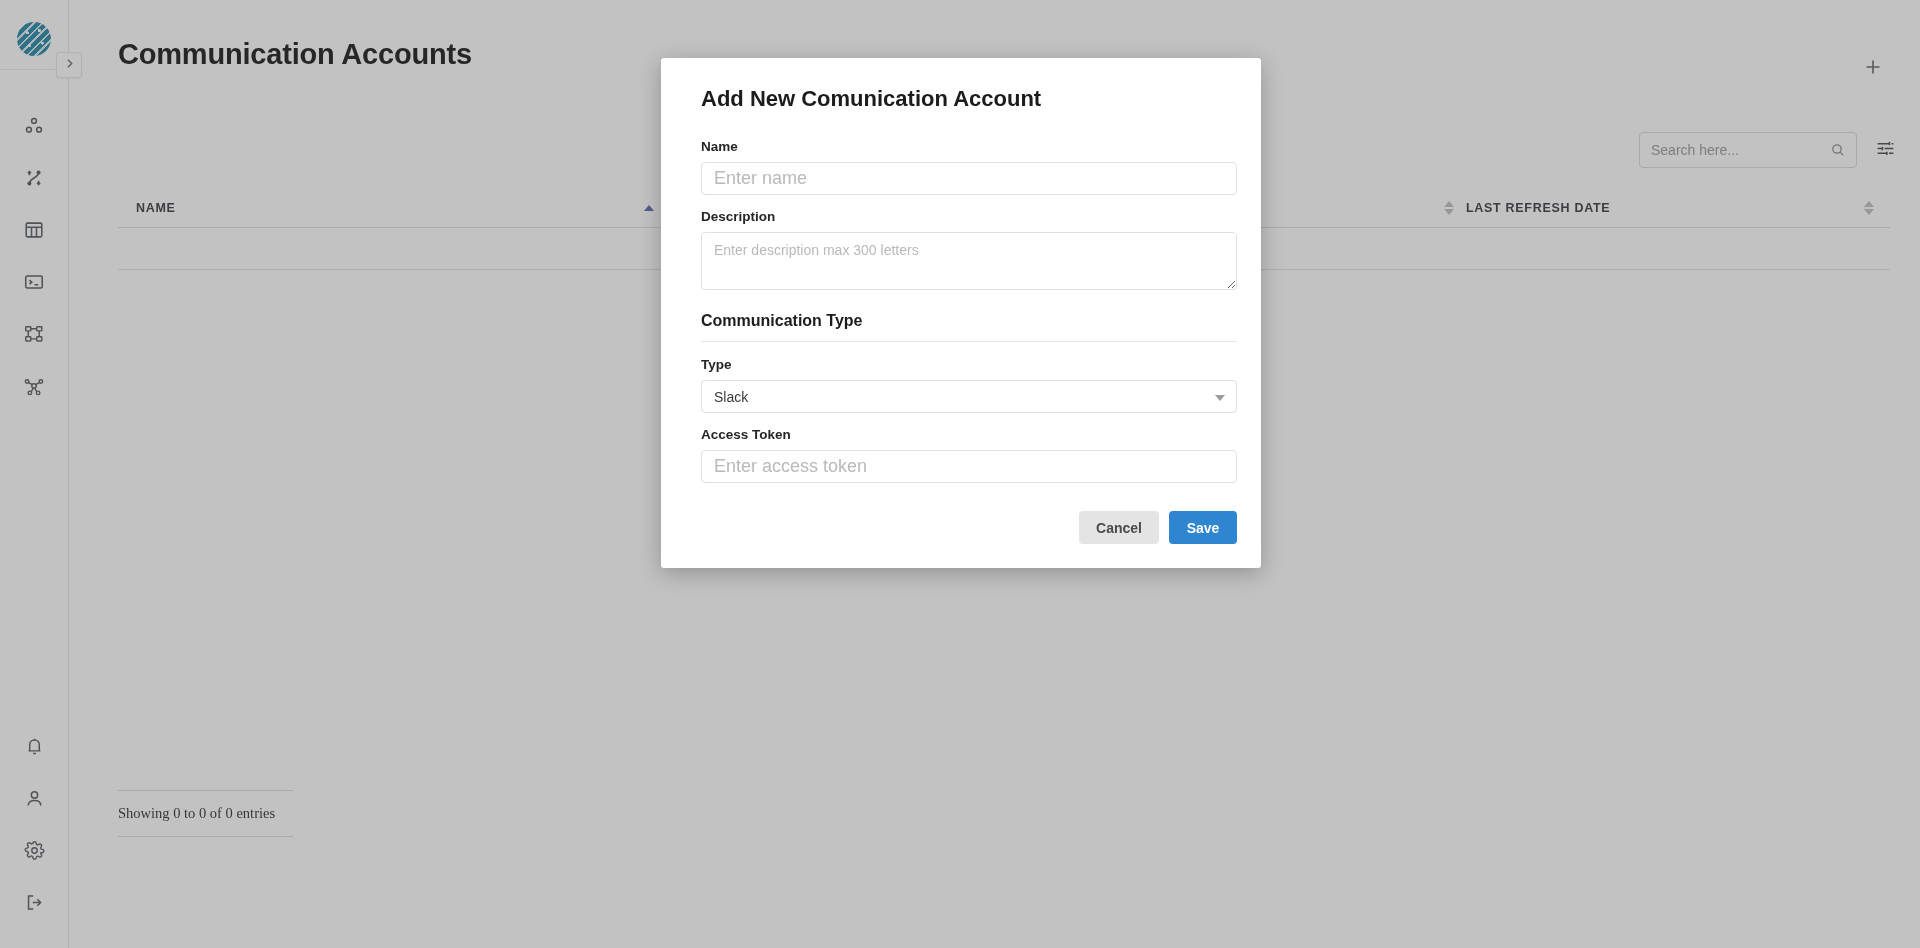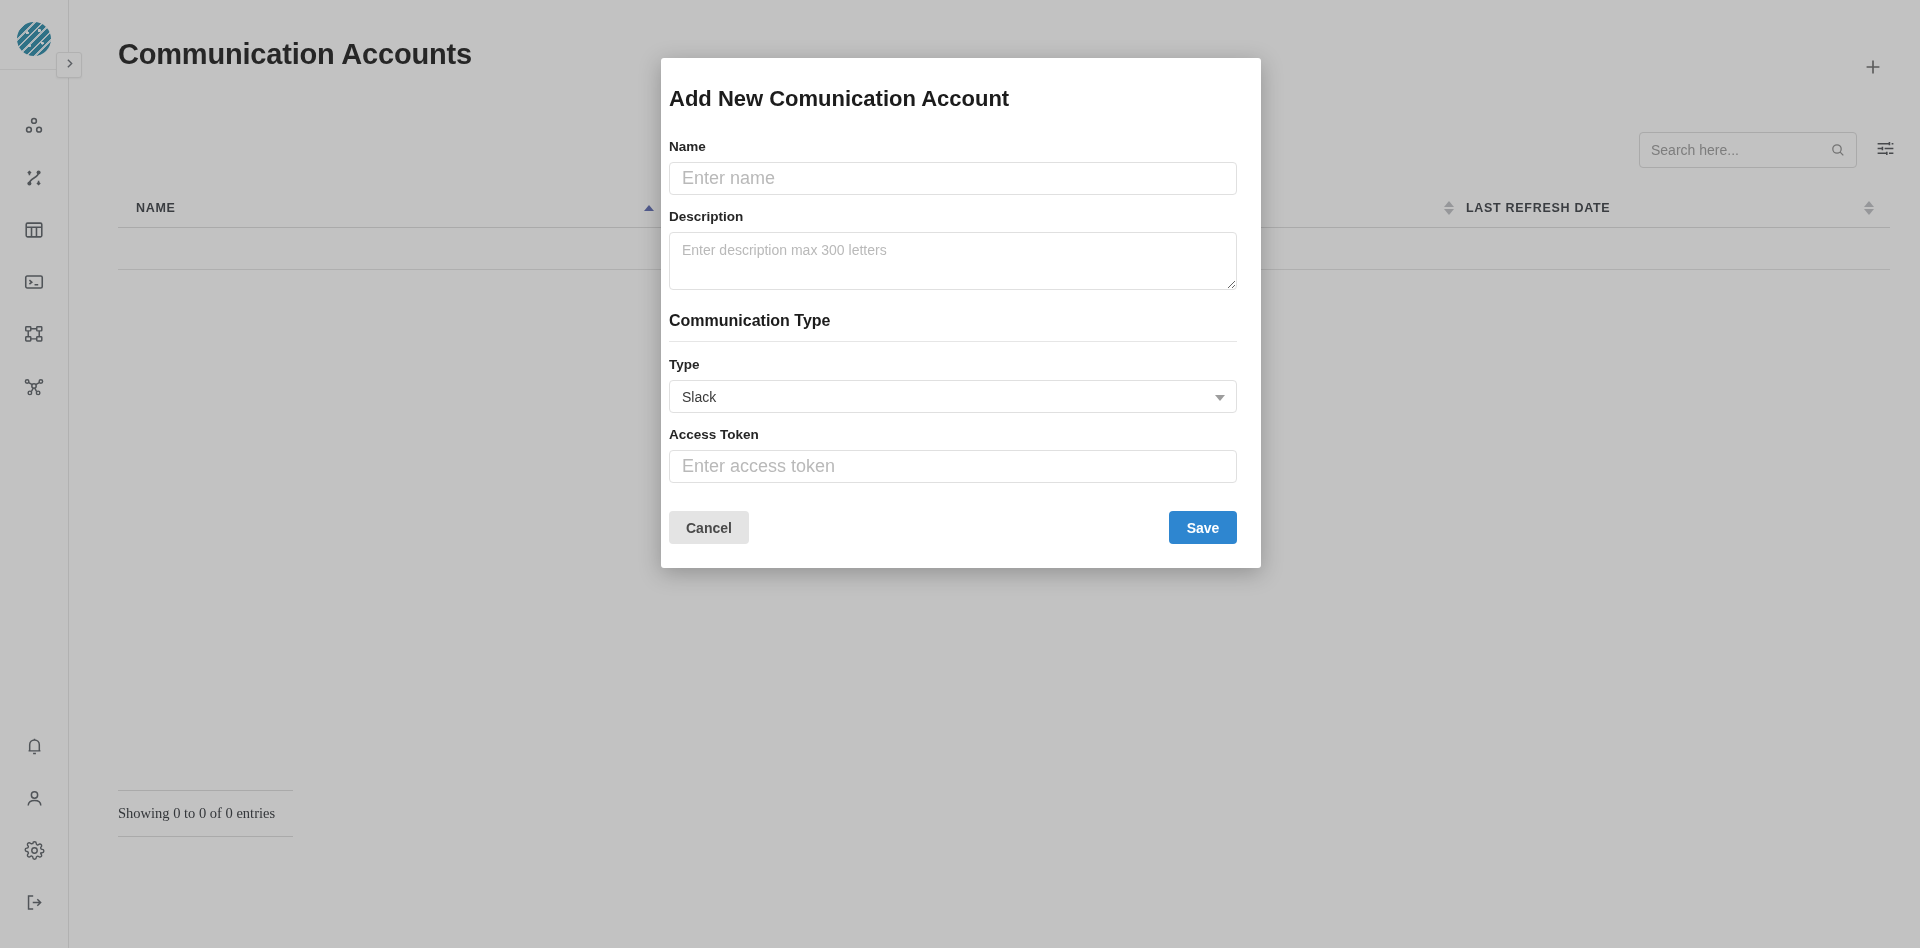--- a/index.html
+++ b/index.html
@@ -178,21 +178,21 @@
     width: 1920px; height: 948px;
     background: rgba(58,58,58,.31);
     z-index: 50;
   }
   #modal {
     position: absolute;
     left: 661px; top: 58px;
     width: 600px;
     background: #ffffff;
     border-radius: 3px;
-    padding: 28px 24px 24px 8px;
+    padding: 28px 24px 24px 40px;
     box-shadow: 0 5px 22px rgba(0,0,0,.25);
     z-index: 51;
   }
   #modal-title {
     font-size: 22px;
     font-weight: bold;
     color: #1c1c1c;
     margin-bottom: 27px;
   }
   .field { margin-bottom: 14px; }
@@ -257,22 +257,22 @@
     position: absolute;
     right: 12px; top: 15px;
     width: 0; height: 0;
     border-left: 5px solid transparent;
     border-right: 5px solid transparent;
     border-top: 6px solid #9d9d9d;
     pointer-events: none;
   }
   #modal-actions {
     display: flex;
-    justify-content: space-between;
-    gap: 18px;
+    justify-content: flex-end;
+    gap: 10px;
     margin-top: 28px;
   }
   .btn {
     height: 33px;
     min-width: 68px;
     border: 0;
     border-radius: 4px;
     font-family: "Liberation Sans", sans-serif;
     font-size: 14px;
     font-weight: bold;

